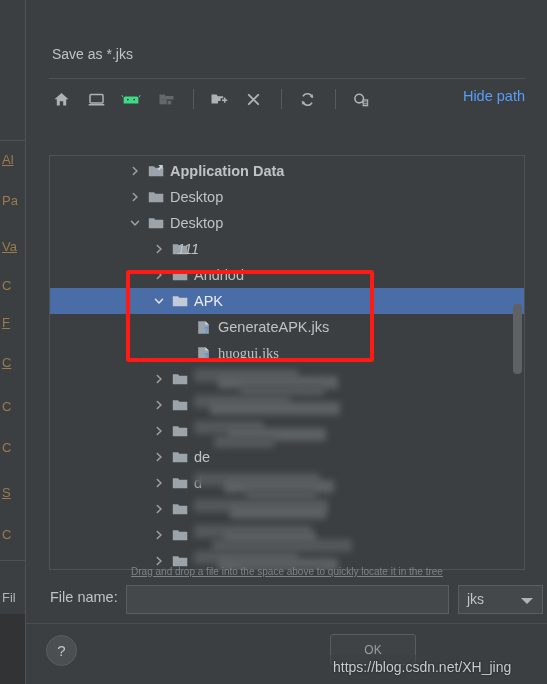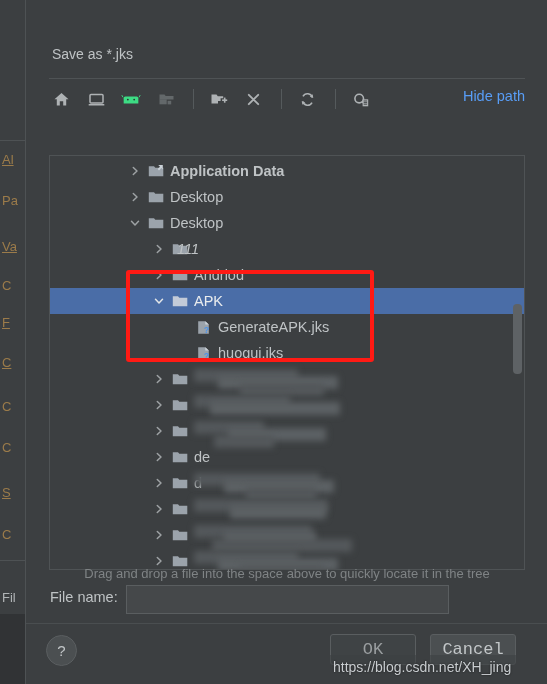--- a/index.html
+++ b/index.html
@@ -169,22 +169,23 @@
     background: #5E6265;
     border-radius: 4px;
     cursor: pointer;
   }
 
   
   .hint {
     position: absolute; left: 23px; top: 566px;
     width: 476px;
     text-align: center;
-    font-size: 13px;
+    font-size: 10px;
     color: #7F8385;
+    text-decoration: underline;
   }
 
   
   .fn-label {
     position: absolute; left: 24px; top: 589px;
     font-size: 14.5px; color: #BFC3C5;
   }
   .fn-input {
     position: absolute; left: 100px; top: 585px;
     width: 323px; height: 29px;
@@ -233,22 +234,22 @@
     display: flex; align-items: center; justify-content: center;
     cursor: pointer;
   }
   .dbtn {
     position: absolute; top: 10px;
     height: 31px;
     border-radius: 3px;
     border: 1px solid #5A5E60;
     background: #4B4F51;
     color: #C2C6C8;
-    font-size: 17px;
-    font-family: Liberation Mono, monospace;
+    font-size: 12px;
+    font-family: Liberation Sans, sans-serif;
     cursor: pointer;
   }
   .btn-ok     { left: 304px; width: 86px; background: #3F4345; color: #9A9EA0; }
   .btn-cancel { left: 404px; width: 86px; }
 
   
   .watermark {
     position: absolute; left: 333px; top: 659px;
     font-size: 14px;
     color: #C9CDD0;
@@ -450,21 +451,21 @@
                 <text x="7.8" y="13.4" font-size="9" font-weight="bold" fill="#4C93E8" font-family="Liberation Sans, sans-serif">?</text>
               </svg></div>
             <div class="rlabel" style="left: 168px;">GenerateAPK.jks</div>
           </div>
           <div class="row" style="top: 184px;">
             <div class="ficon" style="left: 146px;"><svg width="16" height="15" viewBox="0 0 16 15">
                 <path fill="#9BA3AB" d="M2.2 1.2h7.1l3.5 3.4v9.2H2.2z"></path>
                 <path fill="#CBD2D8" d="M9.3 1.2l3.5 3.4H9.3z"></path>
                 <text x="7.8" y="13.4" font-size="9" font-weight="bold" fill="#4C93E8" font-family="Liberation Sans, sans-serif">?</text>
               </svg></div>
-            <div class="rlabel" style="left: 168px;">huogui.jks</div>
+            <div class="rlabel" style="left: 168px; font-family: Liberation Serif, serif;">huogui.jks</div>
           </div>
           <div class="row" style="top: 210px;">
             <div class="arrow" style="left: 102px;">
               <svg width="12" height="12" viewBox="0 0 12 12">
                 <path d="M4.3 2.5 L8 6 L4.3 9.5" fill="none" stroke="#9EA2A4" stroke-width="1.5" stroke-linecap="round" stroke-linejoin="round"></path>
               </svg>
             </div>
             <div class="ficon" style="left: 122px;"><svg width="16" height="14" viewBox="0 0 16 14">
                 <path fill="#9BA3AB" d="M.8 2.2h5.2l1.3 1.6h8v8.4H.8z"></path>
               </svg></div>
@@ -565,23 +566,26 @@
         <div class="vthumb"></div>
       </div>
     </div>
 
     <div class="annot"></div>
 
     <div class="hint">Drag and drop a file into the space above to quickly locate it in the tree</div>
 
     <div class="fn-label">File name:</div>
     <input class="fn-input" type="text" value="" style="">
+    <div class="ext-combo">
+      <div class="ext-val">jks</div>
+      <div class="ext-arrow"></div>
+    </div>
 
     <div class="footer">
       <div class="help-btn">?</div>
       <button class="dbtn btn-ok">OK</button>
-      <button class="dbtn btn-cancel">Cancel</button>
     </div>
   </div>
 
   <div class="wm-bg"></div>
   <div class="watermark">https://blog.csdn.net/XH_jing</div>
 </div>
 
 </body></html>

